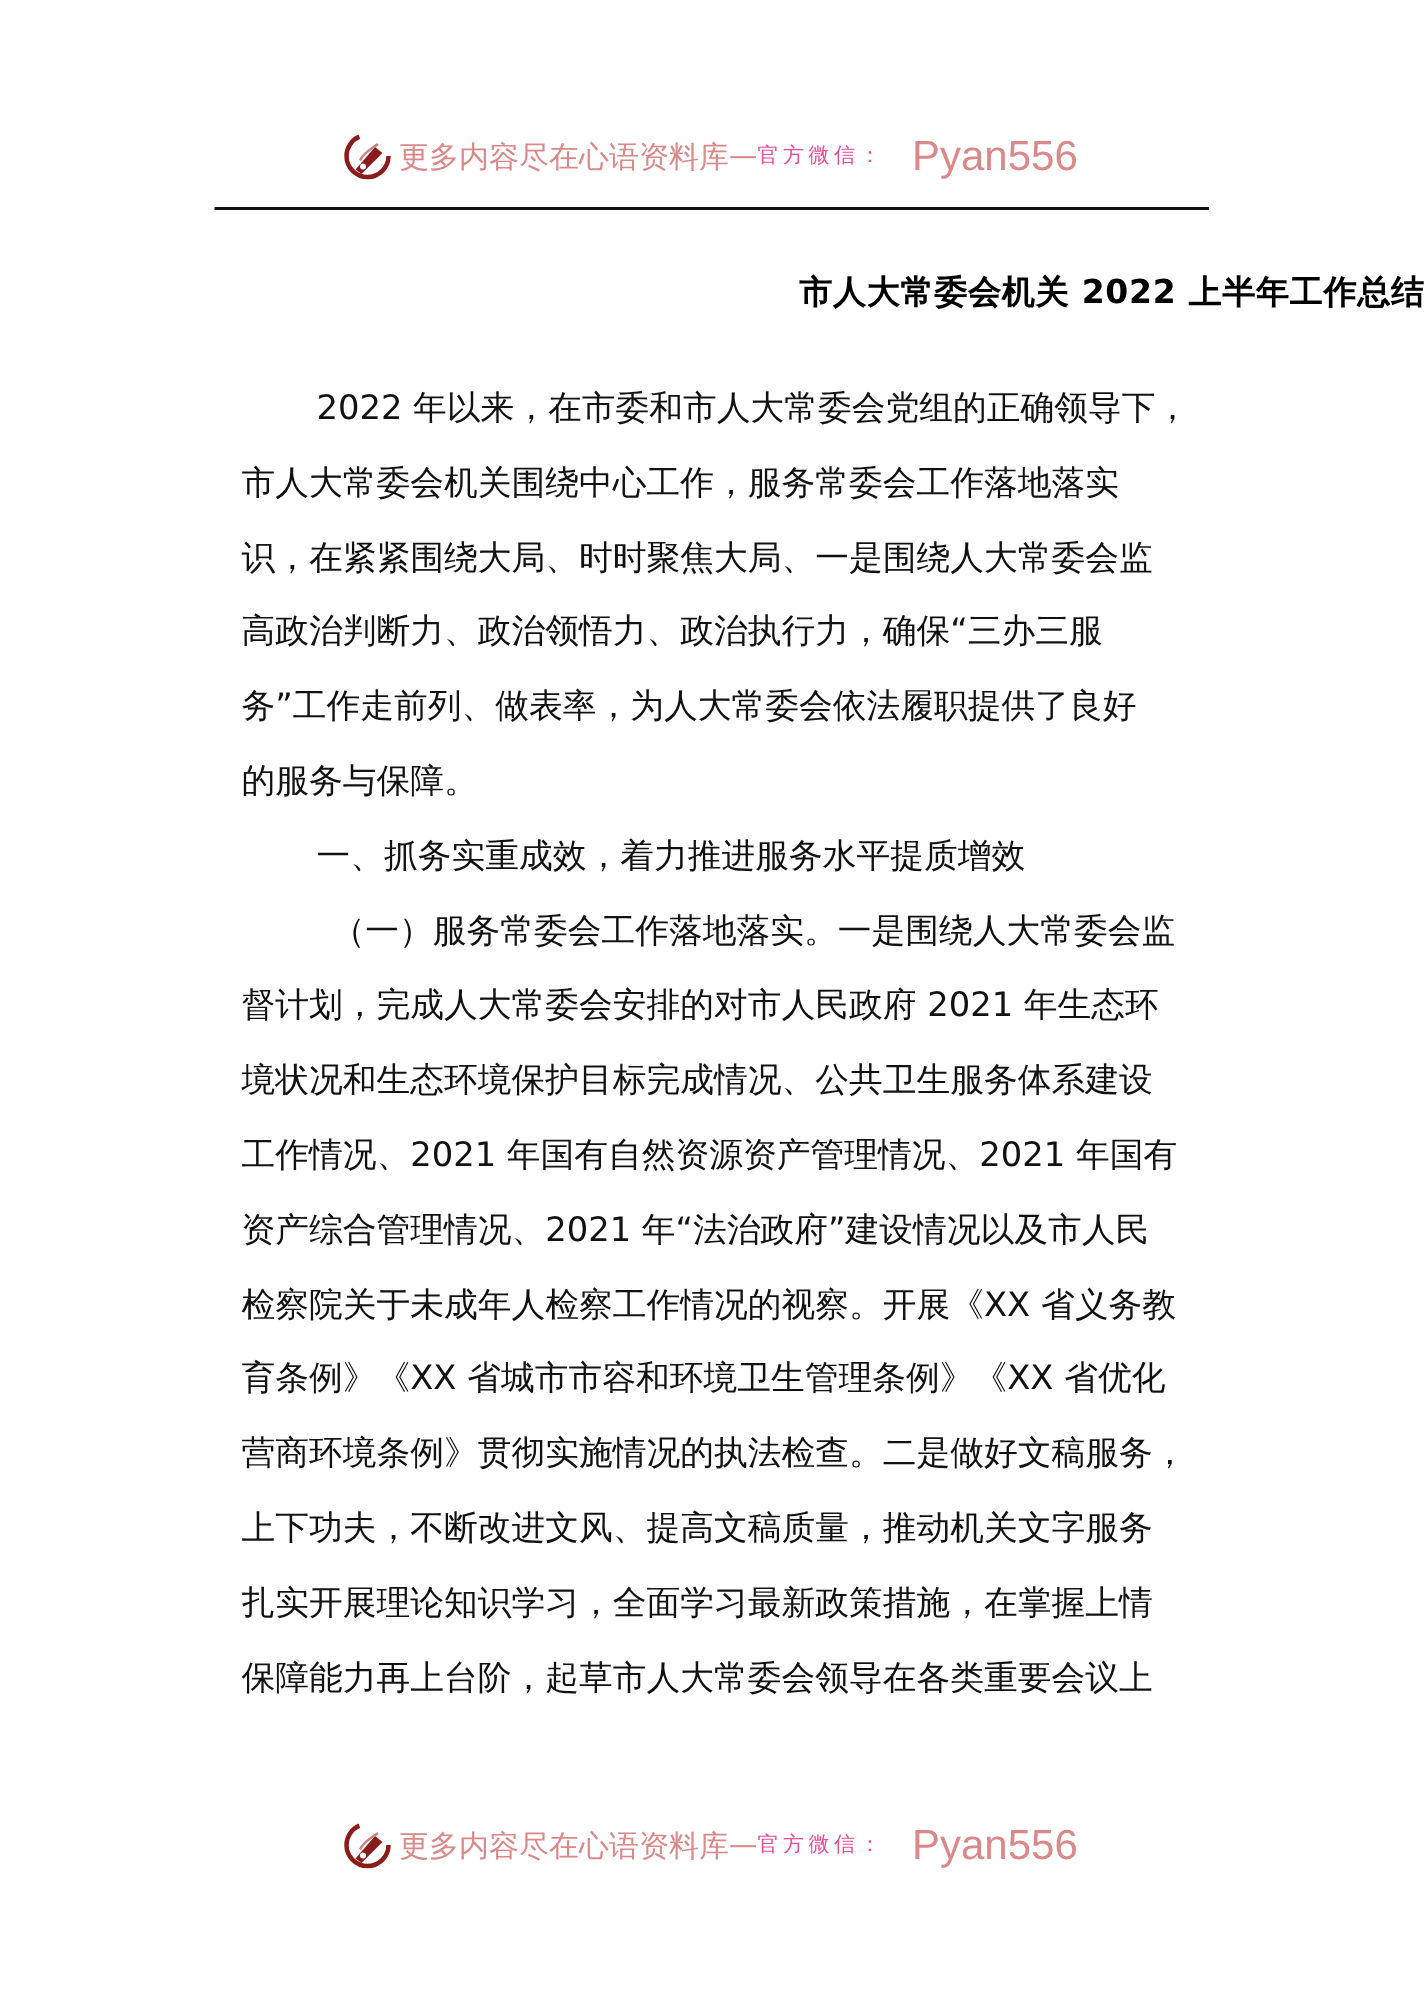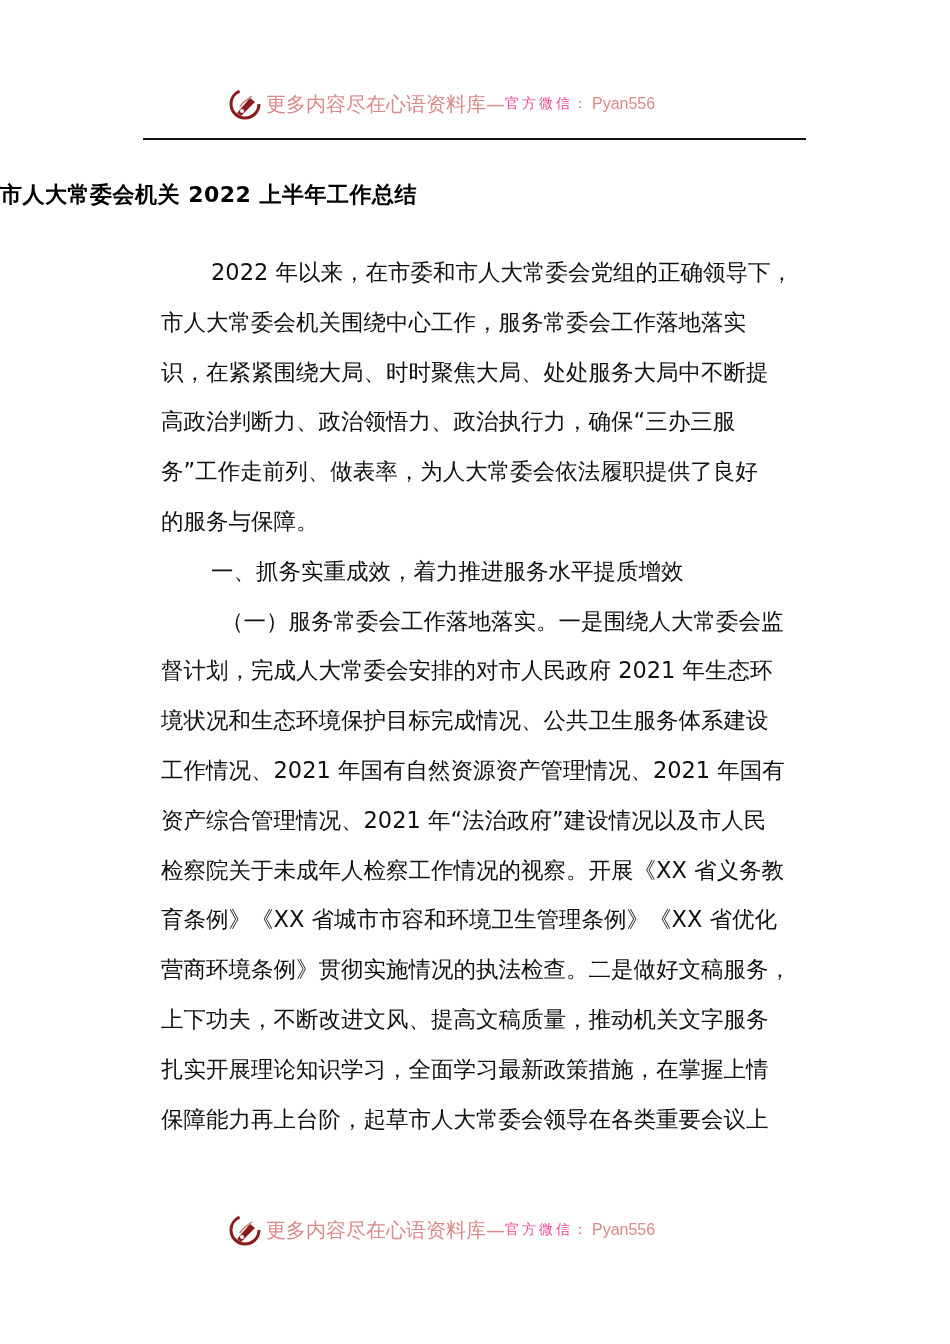--- a/index.html
+++ b/index.html
@@ -5,23 +5,23 @@
     html, body { margin: 0; padding: 0; background: #ffffff; }
     body { width: 950px; height: 1344px; position: relative; overflow: hidden;
            font-family: "DejaVu Sans", "Liberation Sans", sans-serif; color: #111; }
     .watermark { position: absolute; left: 228px; height: 40px; display: flex; align-items: center; white-space: nowrap; }
     .wm-top { top: 84px; }
     .wm-bottom { top: 1210px; }
     .wm-logo { width: 34px; height: 34px; margin-right: 4px; }
     .wm-red { color: #d9898a; font-family: "DejaVu Serif", "Liberation Serif", serif; font-size: 20px; letter-spacing: 0px; }
     .wm-dash { color: #d9898a; font-size: 19px; }
     .wm-gray { color: #ec4899; font-family: Liberation Mono, monospace; font-size: 14px; letter-spacing: 3px; }
-    .wm-id { color: #d9898a; font-family: "Liberation Sans", sans-serif; font-size: 16px; margin-left: 2px; }
+    .wm-id { color: #d9898a; font-family: "Liberation Sans", sans-serif; font-size: 28px; margin-left: 18px; }
     .rule { position: absolute; left: 143px; top: 138px; width: 663px; height: 2px; background: #111; }
-    .title { position: absolute; top: 180px; left: 0; width: 950px; text-align: left;
+    .title { position: absolute; top: 180px; left: 0; width: 950px; text-align: right;
              font-size: 22px; font-weight: bold; color: #000; letter-spacing: 0.5px; }
     .body { position: absolute; left: 144px; top: 248px; width: 665px; font-size: 22.5px; line-height: 49.8px; color: #111; margin-left: 17px; }
     .line { display: block; white-space: nowrap; height: 49.8px; }
     .indent2 { padding-left: 50px; }
     .indent3 { padding-left: 60px; }
   </style>
 </head>
 <body>
 
 <div class="watermark wm-top">
@@ -37,21 +37,21 @@
   <span class="wm-id">Pyan556</span>
 </div>
 
 <div class="rule"></div>
 
 <div class="title">市人大常委会机关 2022 上半年工作总结</div>
 
 <div class="body">
   <span class="line indent2">2022 年以来，在市委和市人大常委会党组的正确领导下，</span>
   <span class="line">市人大常委会机关围绕中心工作，服务常委会工作落地落实</span>
-  <span class="line">识，在紧紧围绕大局、时时聚焦大局、处处服务大局中不断提</span>
+  <span class="line">识，在紧紧围绕大局、时时聚焦大局、一是围绕人大常委会监</span>
   <span class="line">高政治判断力、政治领悟力、政治执行力，确保“三办三服</span>
   <span class="line">务”工作走前列、做表率，为人大常委会依法履职提供了良好</span>
   <span class="line">的服务与保障。</span>
   <span class="line indent2">一、抓务实重成效，着力推进服务水平提质增效</span>
   <span class="line indent3">（一）服务常委会工作落地落实。一是围绕人大常委会监</span>
   <span class="line">督计划，完成人大常委会安排的对市人民政府 2021 年生态环</span>
   <span class="line">境状况和生态环境保护目标完成情况、公共卫生服务体系建设</span>
   <span class="line">工作情况、2021 年国有自然资源资产管理情况、2021 年国有</span>
   <span class="line">资产综合管理情况、2021 年“法治政府”建设情况以及市人民</span>
   <span class="line">检察院关于未成年人检察工作情况的视察。开展《XX 省义务教</span>

